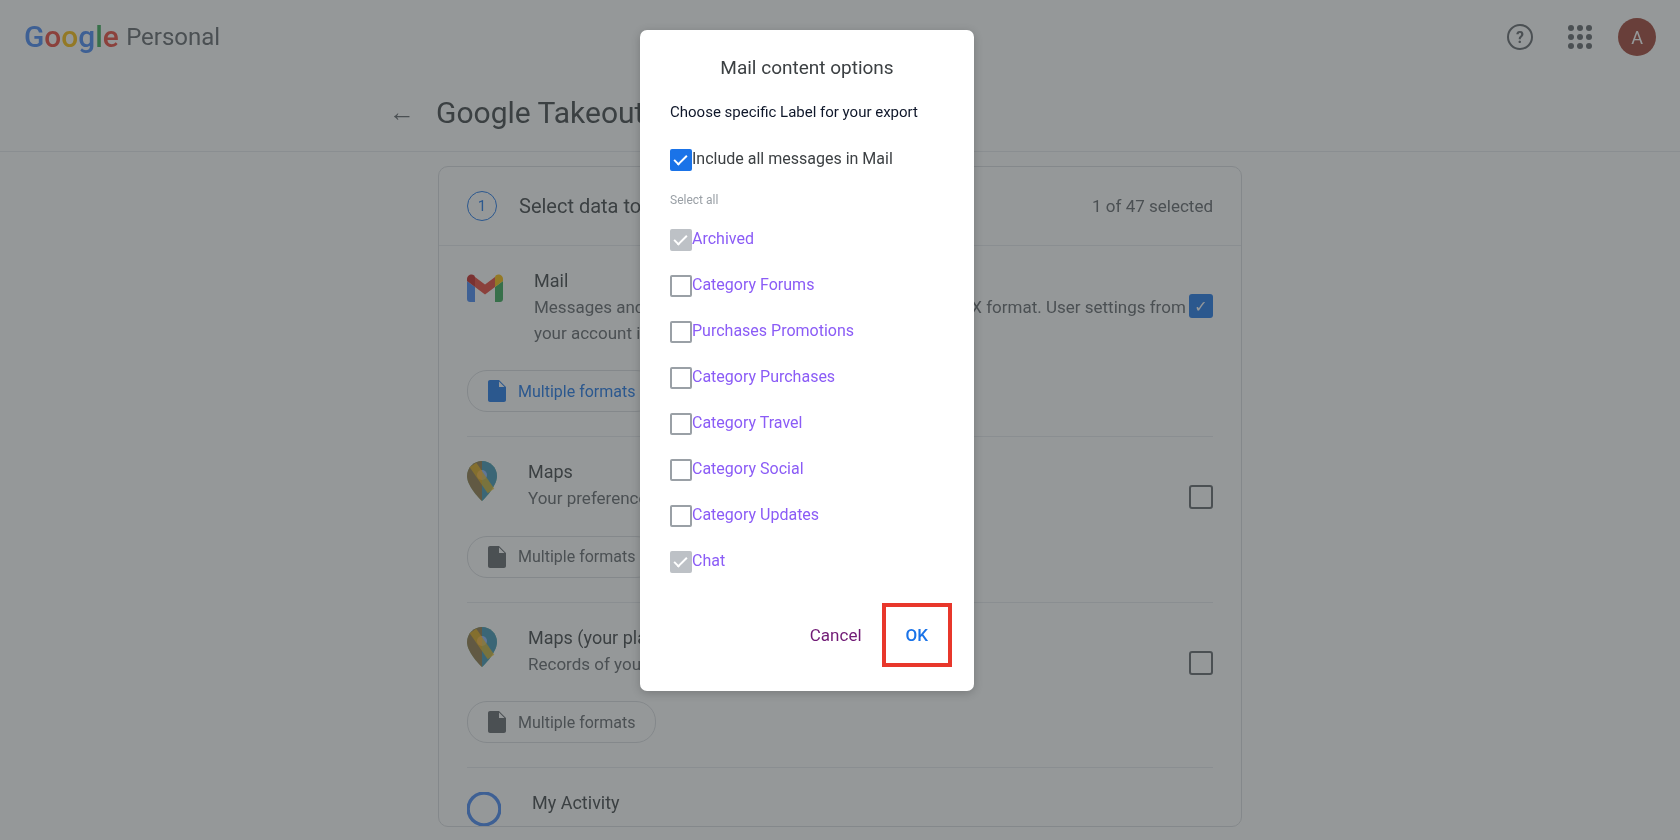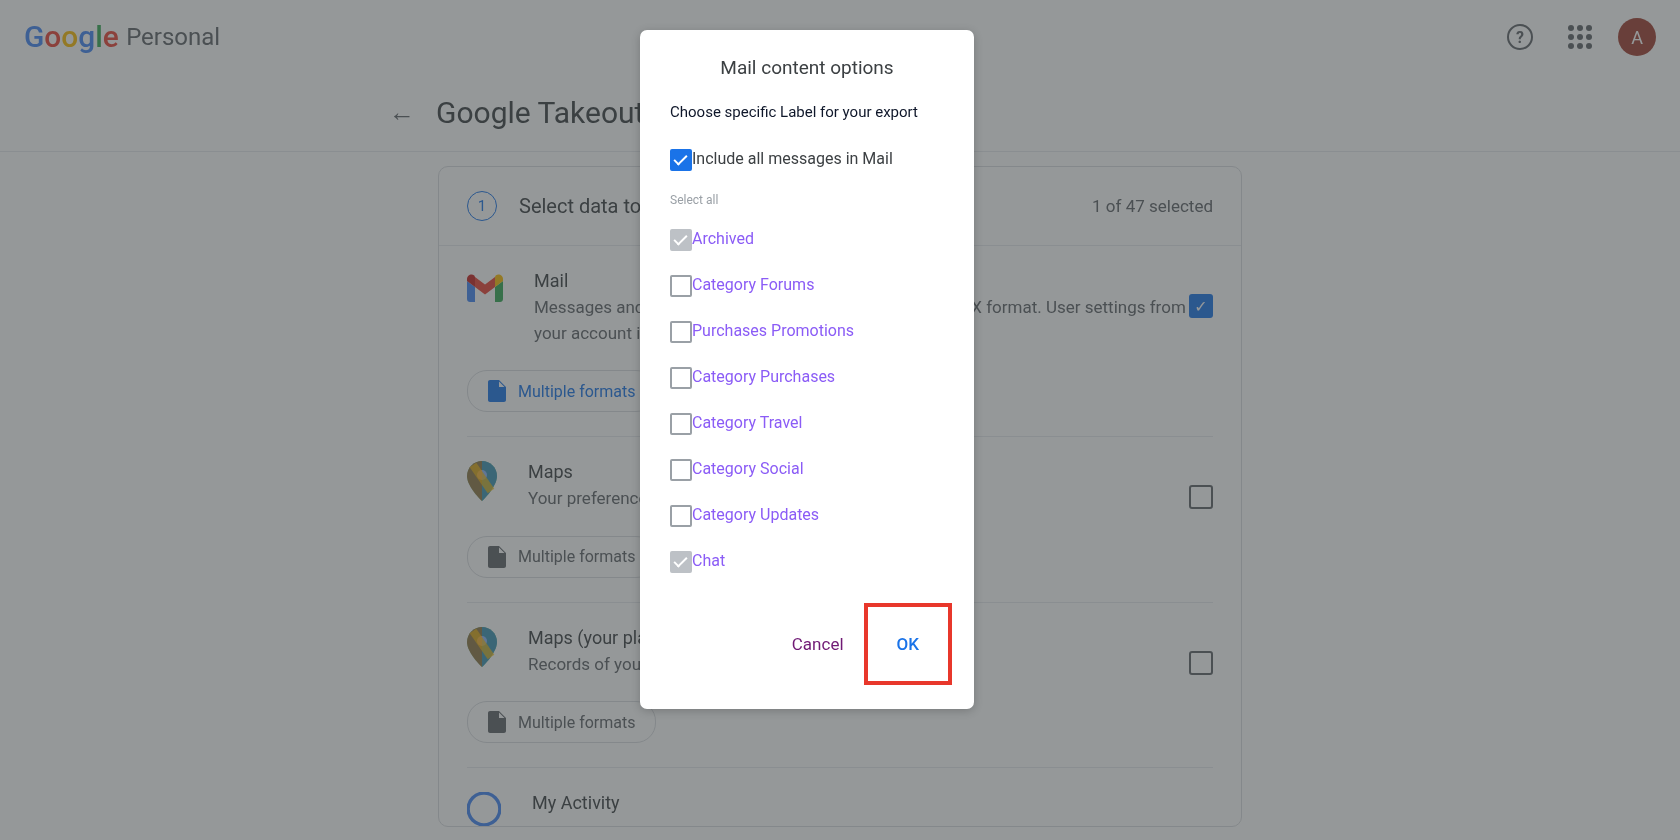--- a/index.html
+++ b/index.html
@@ -60,21 +60,21 @@
     .option-label { font-size: 16px; color: #8b5cf6; }
     .select-all { font-size: 12px; color: #9aa0a6; padding: 10px 30px 10px 30px; }
     .cb { width: 22px; height: 22px; border: 2px solid #9aa0a6; border-radius: 2px; flex-shrink: 0; position: relative; }
     .cb.checked { background: #1a73e8; border-color: #1a73e8; }
     .cb.checked-disabled { background: #bdc1c6; border-color: #bdc1c6; }
     .cb.checked::after, .cb.checked-disabled::after { content: ''; position: absolute; left: 5px; top: 1px; width: 5px; height: 11px; border: solid #fff; border-width: 0 2.5px 2.5px 0; transform: rotate(45deg); }
     
     .dialog-actions { display: flex; justify-content: flex-end; gap: 8px; padding: 18px 22px 6px; align-items: center; }
     .btn-text { font-size: 17px; padding: 10px 12px; cursor: pointer; color: #701a75; }
     .btn-ok { font-size: 17px; color: #1a73e8; padding: 8px 10px; cursor: pointer; font-weight: 500; }
-    .ok-highlight { border: 4px solid #e8372b; padding: 19px; }
+    .ok-highlight { border: 4px solid #e8372b; padding: 10px; }
     
     
     .gmail-svg { width: 36px; height: 28px; margin-top: 4px; }
     .maps-svg { width: 30px; height: 40px; }
     .file-svg { width: 18px; height: 22px; fill: currentColor; }
   </style>
 </head>
 <body>
 
 <div class="header">

